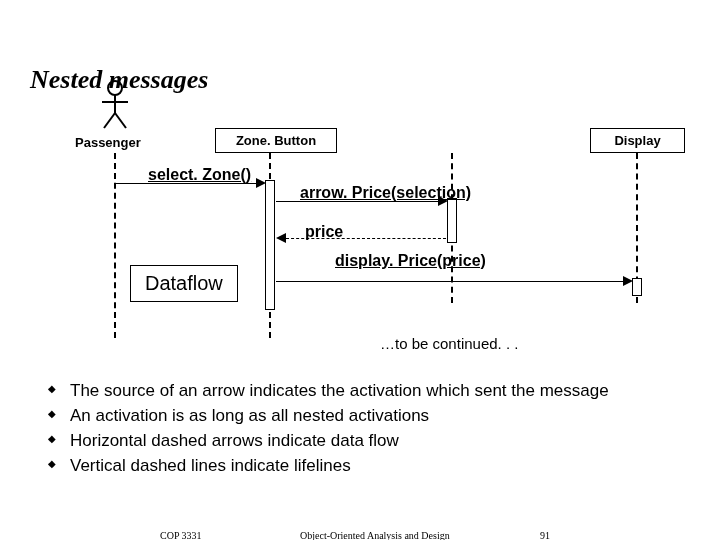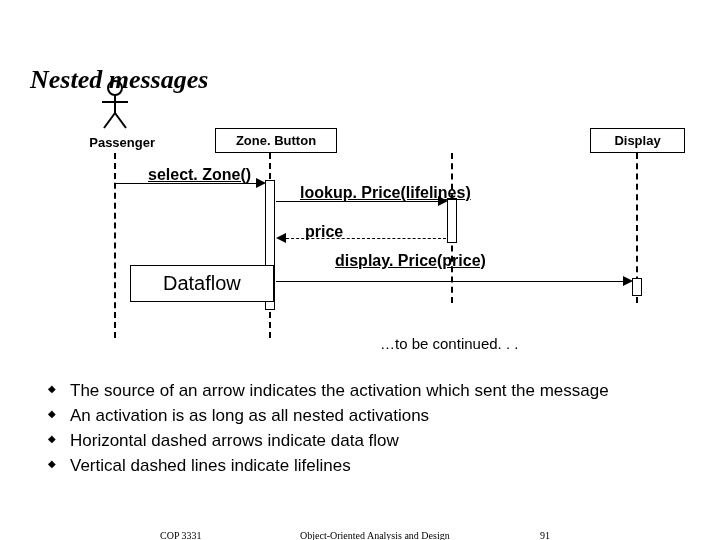--- a/index.html
+++ b/index.html
@@ -36,21 +36,21 @@
   }
   .actor svg { display: block; margin: 0 auto; }
   .actor-label {
     position: absolute;
     top: 55px;
     left: -20px;
     width: 80px;
     font-family: Arial, sans-serif;
     font-size: 13px;
     font-weight: bold;
-    text-align: right;
+    text-align: left;
   }
   .obj-box {
     position: absolute;
     border: 1px solid #000;
     background: #fff;
     font-family: Arial, sans-serif;
     font-size: 13px;
     font-weight: bold;
     text-align: center;
     padding: 4px 0;
@@ -97,21 +97,21 @@
     border-top: 5px solid transparent;
     border-bottom: 5px solid transparent;
     border-right: 10px solid #000;
   }
   .dataflow-box {
     position: absolute;
     background: #fff;
     border: 1px solid #000;
     font-family: Arial, sans-serif;
     font-size: 20px;
-    padding: 6px 32px;
+    padding: 6px 14px;
   }
   .continued {
     position: absolute;
     font-family: Arial, sans-serif;
     font-size: 15px;
   }
   .bullets {
     position: absolute;
     top: 380px;
     left: 48px;
@@ -172,21 +172,21 @@
   <div class="lifeline" style="left:636px; top:73px; height:150px;"></div>
 
   <div class="activation" style="left:265px; top:100px; height:130px;"></div>
   <div class="activation" style="left:447px; top:118px; height:45px;"></div>
   <div class="activation" style="left:632px; top:198px; height:18px;"></div>
 
   <div class="msg-label" style="left:148px; top:86px;">select. Zone()</div>
   <div class="arrow-solid" style="left:116px; top:103px; width:142px;"></div>
   <div class="arrowhead-r" style="left:256px; top:98px;"></div>
 
-  <div class="msg-label" style="left:300px; top:104px;">lookup. Price(lifelines)</div>
+  <div class="msg-label" style="left:300px; top:104px;">arrow. Price(selection)</div>
   <div class="arrow-solid" style="left:276px; top:121px; width:164px;"></div>
   <div class="arrowhead-r" style="left:438px; top:116px;"></div>
 
   <div class="msg-label" style="left:305px; top:143px; text-decoration:none;">price</div>
   <div class="arrow-dashed" style="left:286px; top:158px; width:160px;"></div>
   <div class="arrowhead-l" style="left:276px; top:153px;"></div>
 
   <div class="msg-label" style="left:335px; top:172px;">display. Price(price)</div>
   <div class="arrow-solid" style="left:276px; top:201px; width:349px;"></div>
   <div class="arrowhead-r" style="left:623px; top:196px;"></div>

